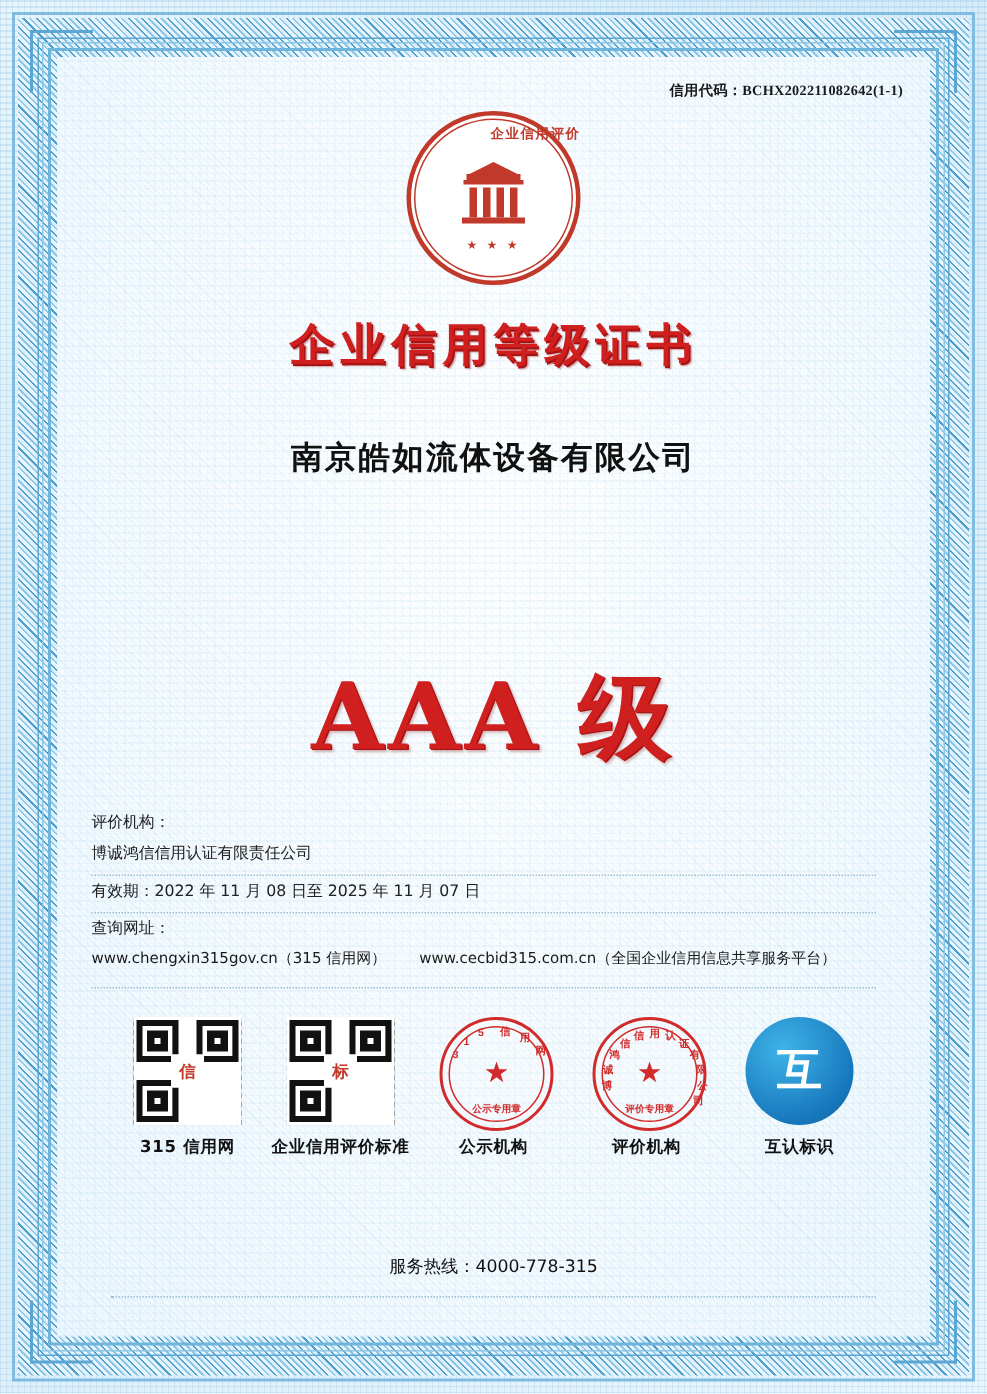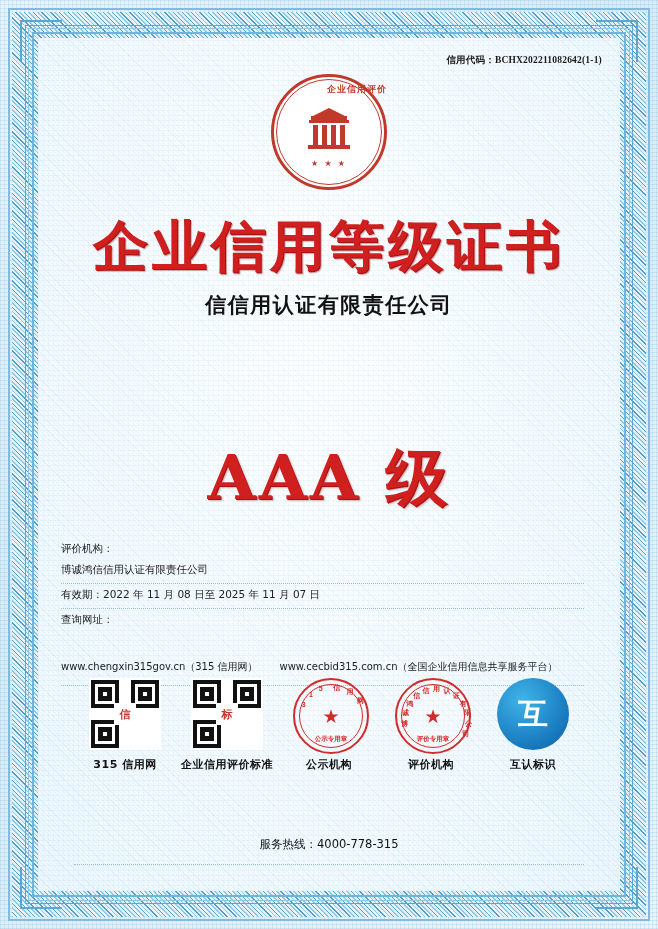--- a/index.html
+++ b/index.html
@@ -167,21 +167,21 @@
     letter-spacing: 2px;
   }
 
   
   .main-title {
     position: absolute;
     left: 0; right: 0;
     top: 172px;
     text-align: center;
     font-family: Liberation Sans, sans-serif;
-    font-size: 55px;
+    font-size: 30px;
     font-weight: bold;
     color: #cf1f1f;
     letter-spacing: 4px;
     text-shadow:
       1px 1px 0 #a81212,
       2px 2px 1px rgba(120,10,10,0.35);
   }
   .company-name {
     position: absolute;
     left: 0; right: 0;
@@ -238,21 +238,20 @@
   }
   .info-row { white-space: nowrap; }
   .info-row.dotted {
     border-bottom: 1px dotted #9bbed4;
     padding-bottom: 3px;
   }
   .links-row {
     font-size: 10px;
     line-height: 20px;
     color: #1a1a1a;
-    margin-top: 27px;
   }
   .links-row .sp { display: inline-block; width: 22px; }
   .info-sep {
     margin-top: 8px;
     border-bottom: 1px dotted #9bbed4;
   }
 
   
   .badges {
     position: absolute;
@@ -442,21 +441,21 @@
           <rect x="37" y="19" width="5" height="20" fill="#c0392b"></rect>
           <rect x="5" y="39" width="42" height="4" fill="#c0392b"></rect>
           <polygon points="26,2 44,11 8,11" fill="#c0392b"></polygon>
         </svg>
         <div class="emblem-stars">★ ★ ★</div>
       </div>
     </div>
 
     <div class="main-title">企业信用等级证书</div>
 
-    <div class="company-name">信信用认证有限责任公司</div>
+    <div class="company-name">南京皓如流体设备有限公司</div>
 
 
     <div class="grade">AAA 级</div>
 
     <div class="info-block">
       <div class="info-row">评价机构：</div>
       <div class="info-row dotted">博诚鸿信信用认证有限责任公司</div>
       <div class="info-row dotted">
         <span>有效期：</span><span>2022 年 11 月 08 日至 2025 年 11 月 07 日</span>
       </div>

